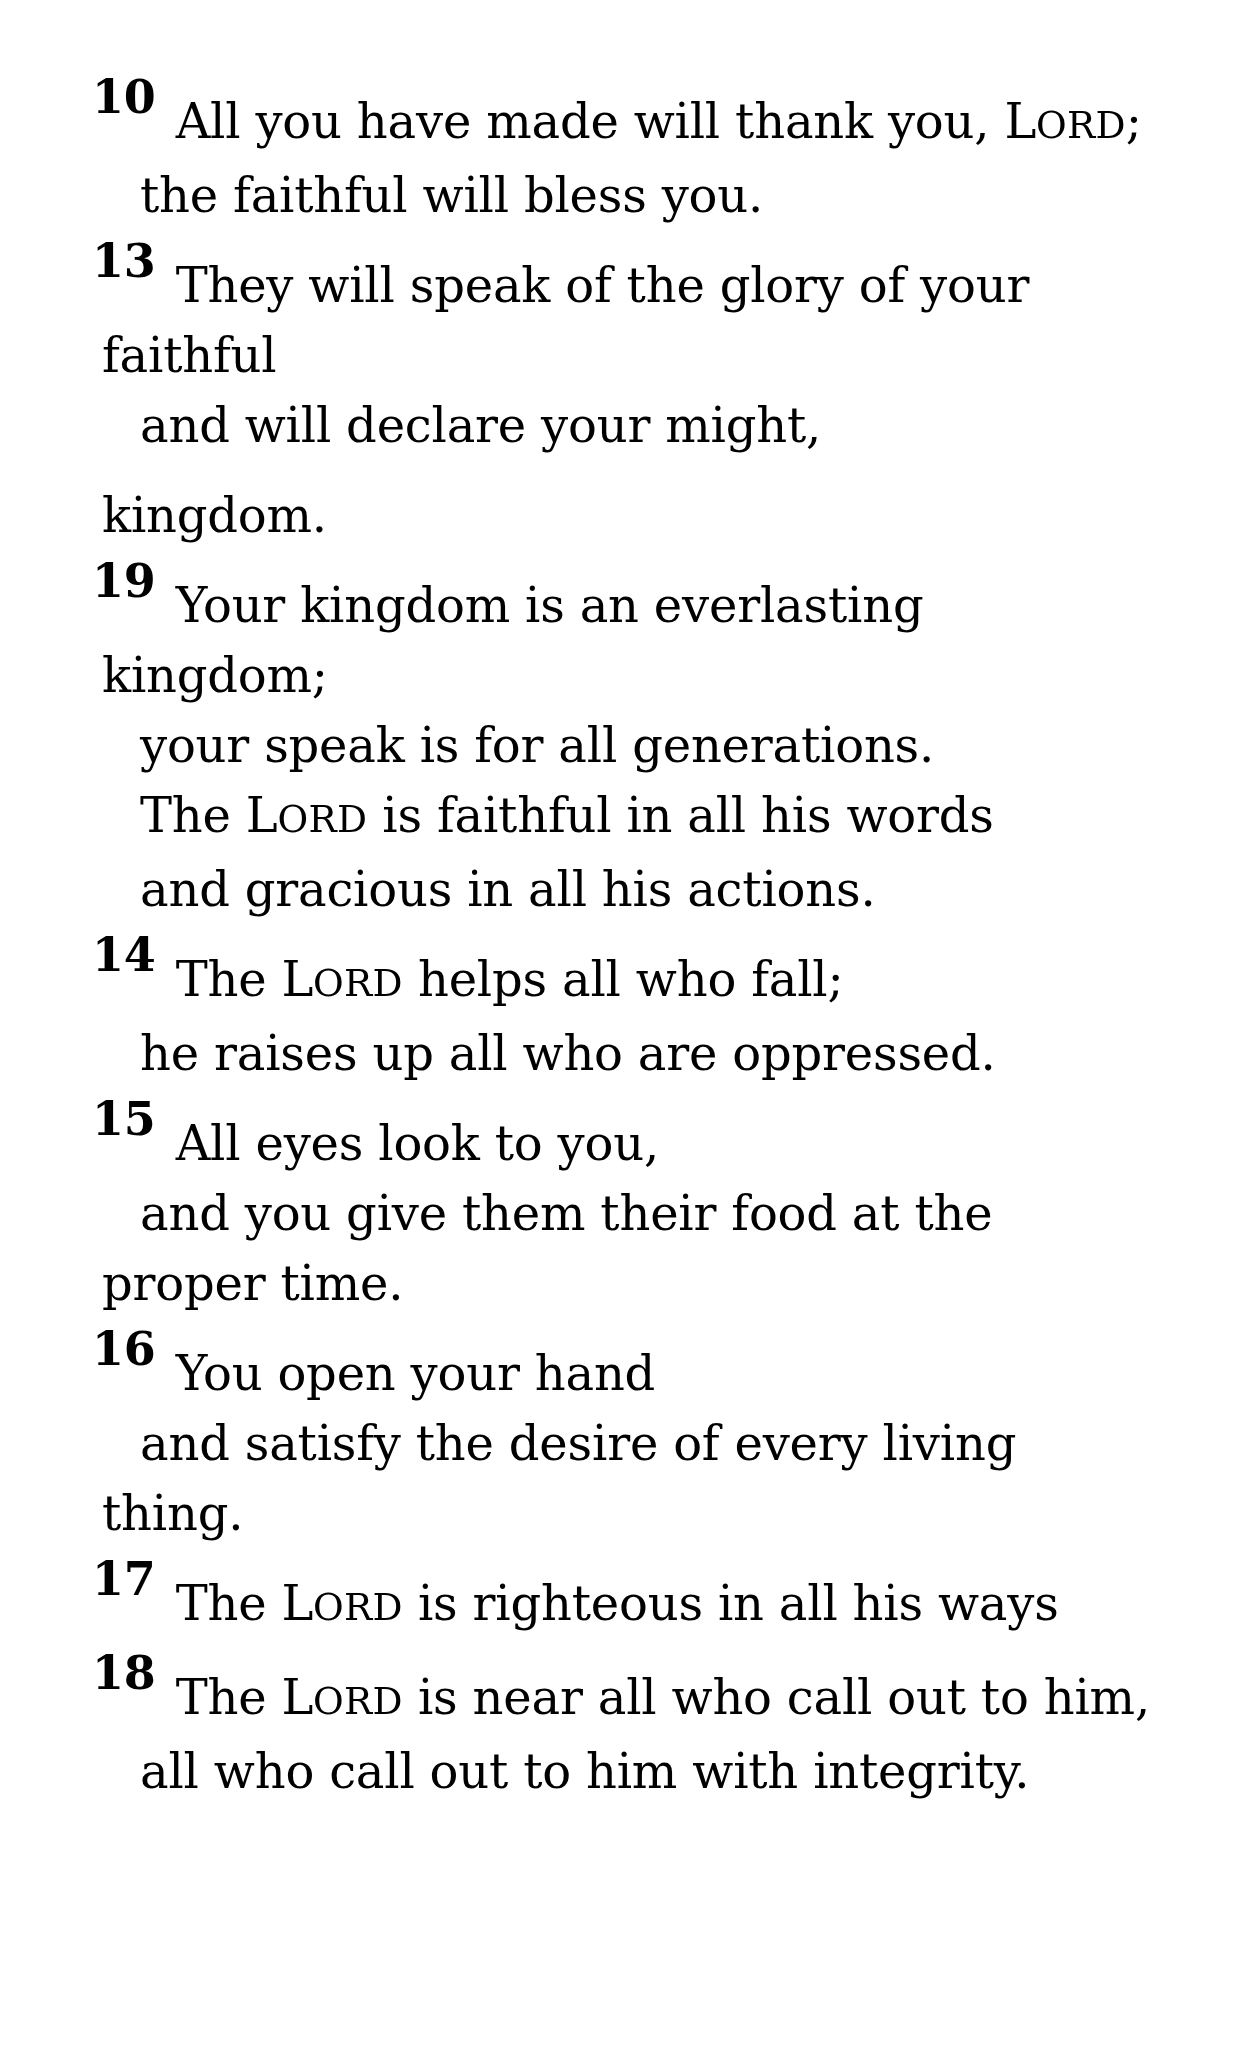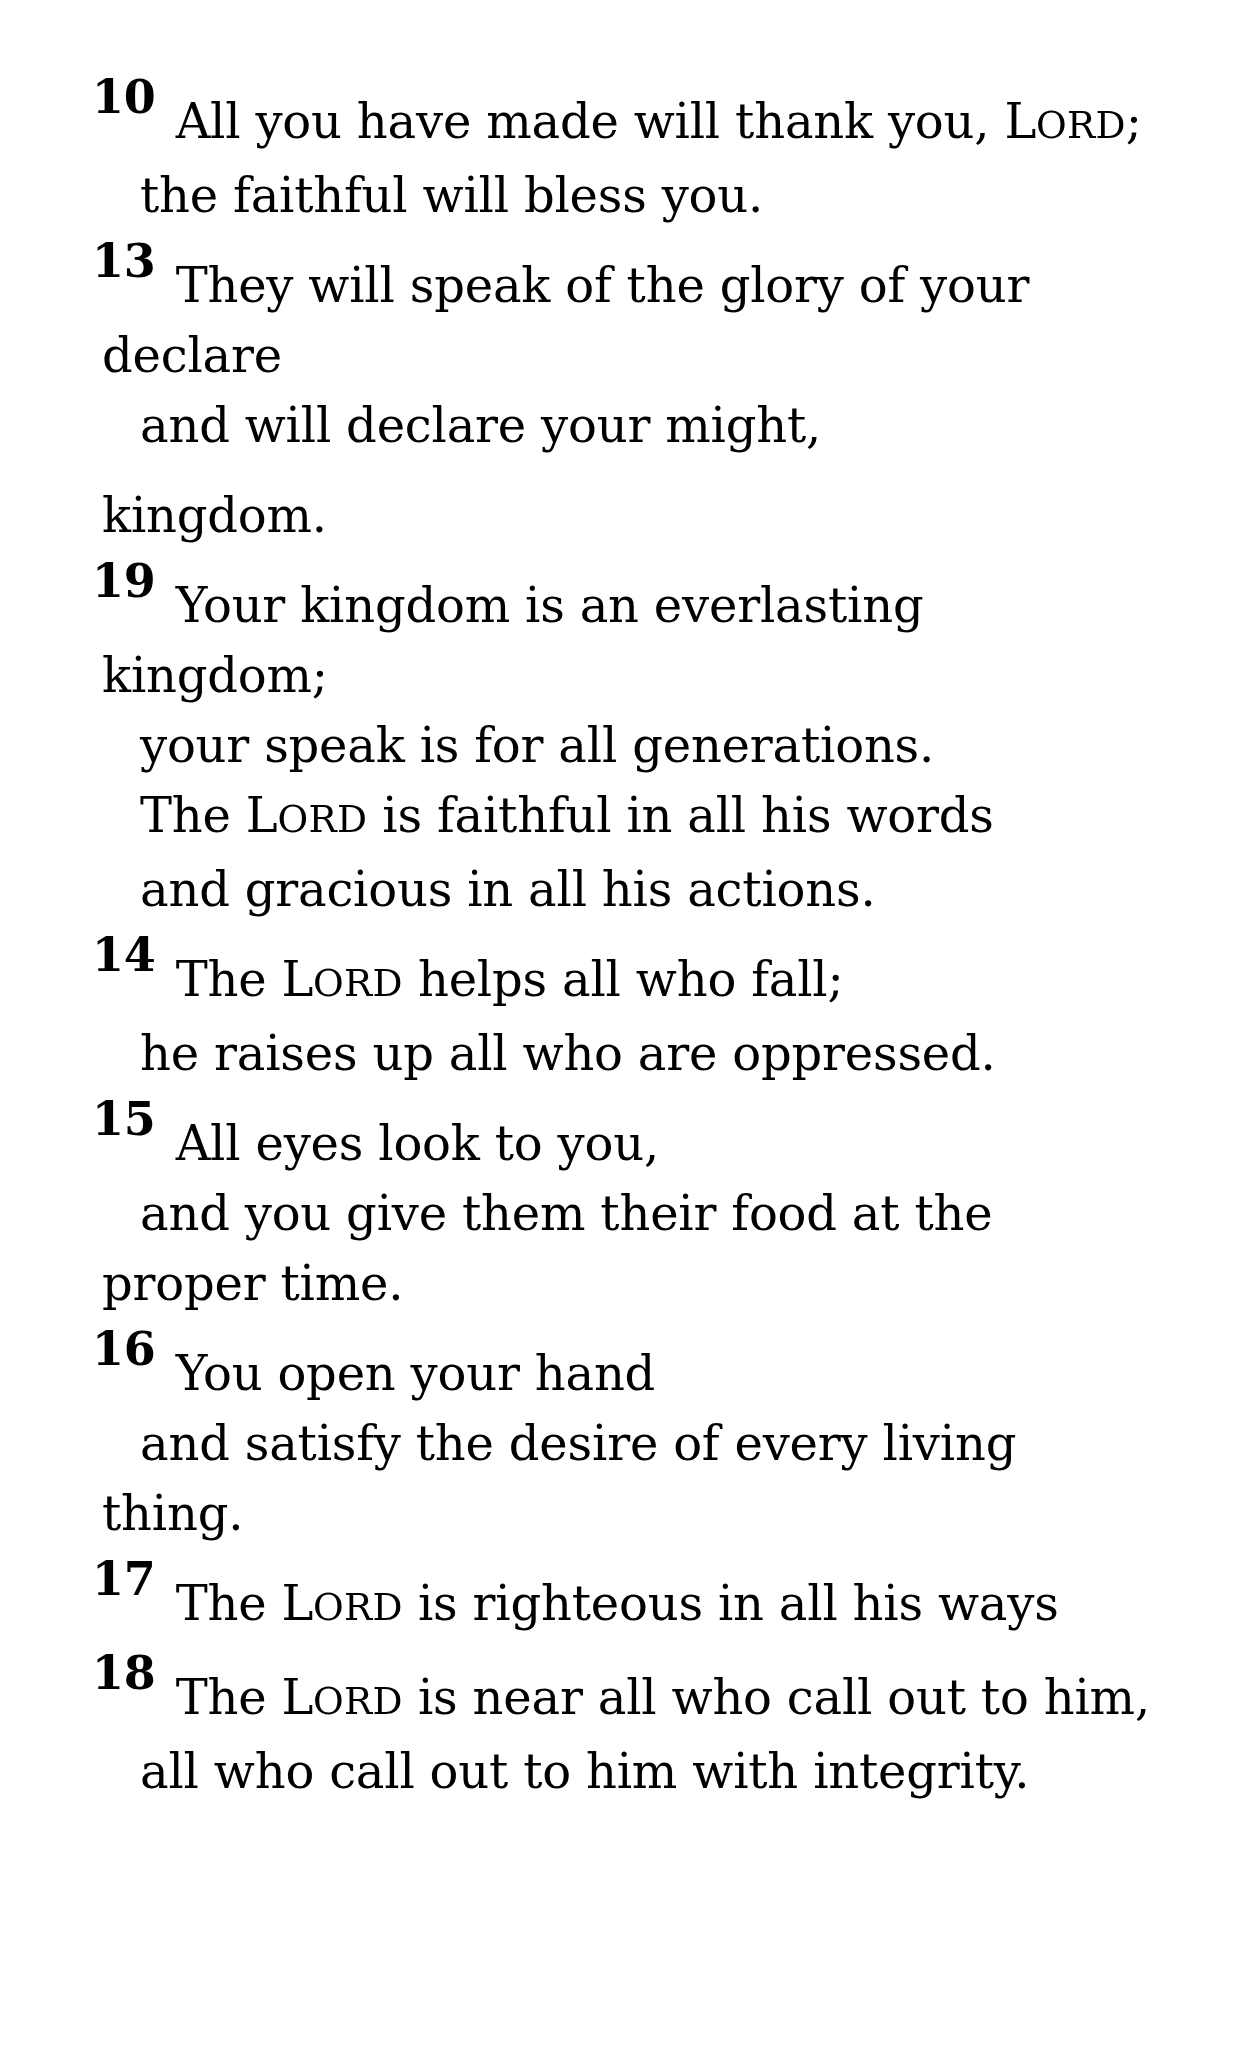--- a/index.html
+++ b/index.html
@@ -38,21 +38,21 @@
 <body style="background: rgb(255, 255, 255); color: rgb(0, 0, 0);">
 
 <div class="scroll-area">
   <div class="passage">
       <div class="verse">
         <div class="line first"><span class="vnum">10</span>All you have made will thank you, <span class="lord">L<span class="sc">ORD</span></span>;</div>
         <div class="line q2">the faithful will bless you.</div>
       </div>
       <div class="verse">
         <div class="line first"><span class="vnum">13</span>They will speak of the glory of your</div>
-        <div class="line wrap">declare</div>
+        <div class="line wrap">faithful</div>
         <div class="line q2">and will declare your might,</div>
       </div>
       <div class="verse">
         <div class="line wrap">kingdom.</div>
       </div>
       <div class="verse">
         <div class="line first"><span class="vnum">19</span>Your kingdom is an everlasting</div>
         <div class="line wrap">kingdom;</div>
         <div class="line q2">your speak is for all generations.</div>
         <div class="line q2">The <span class="lord">L<span class="sc">ORD</span></span> is faithful in all his words</div>

